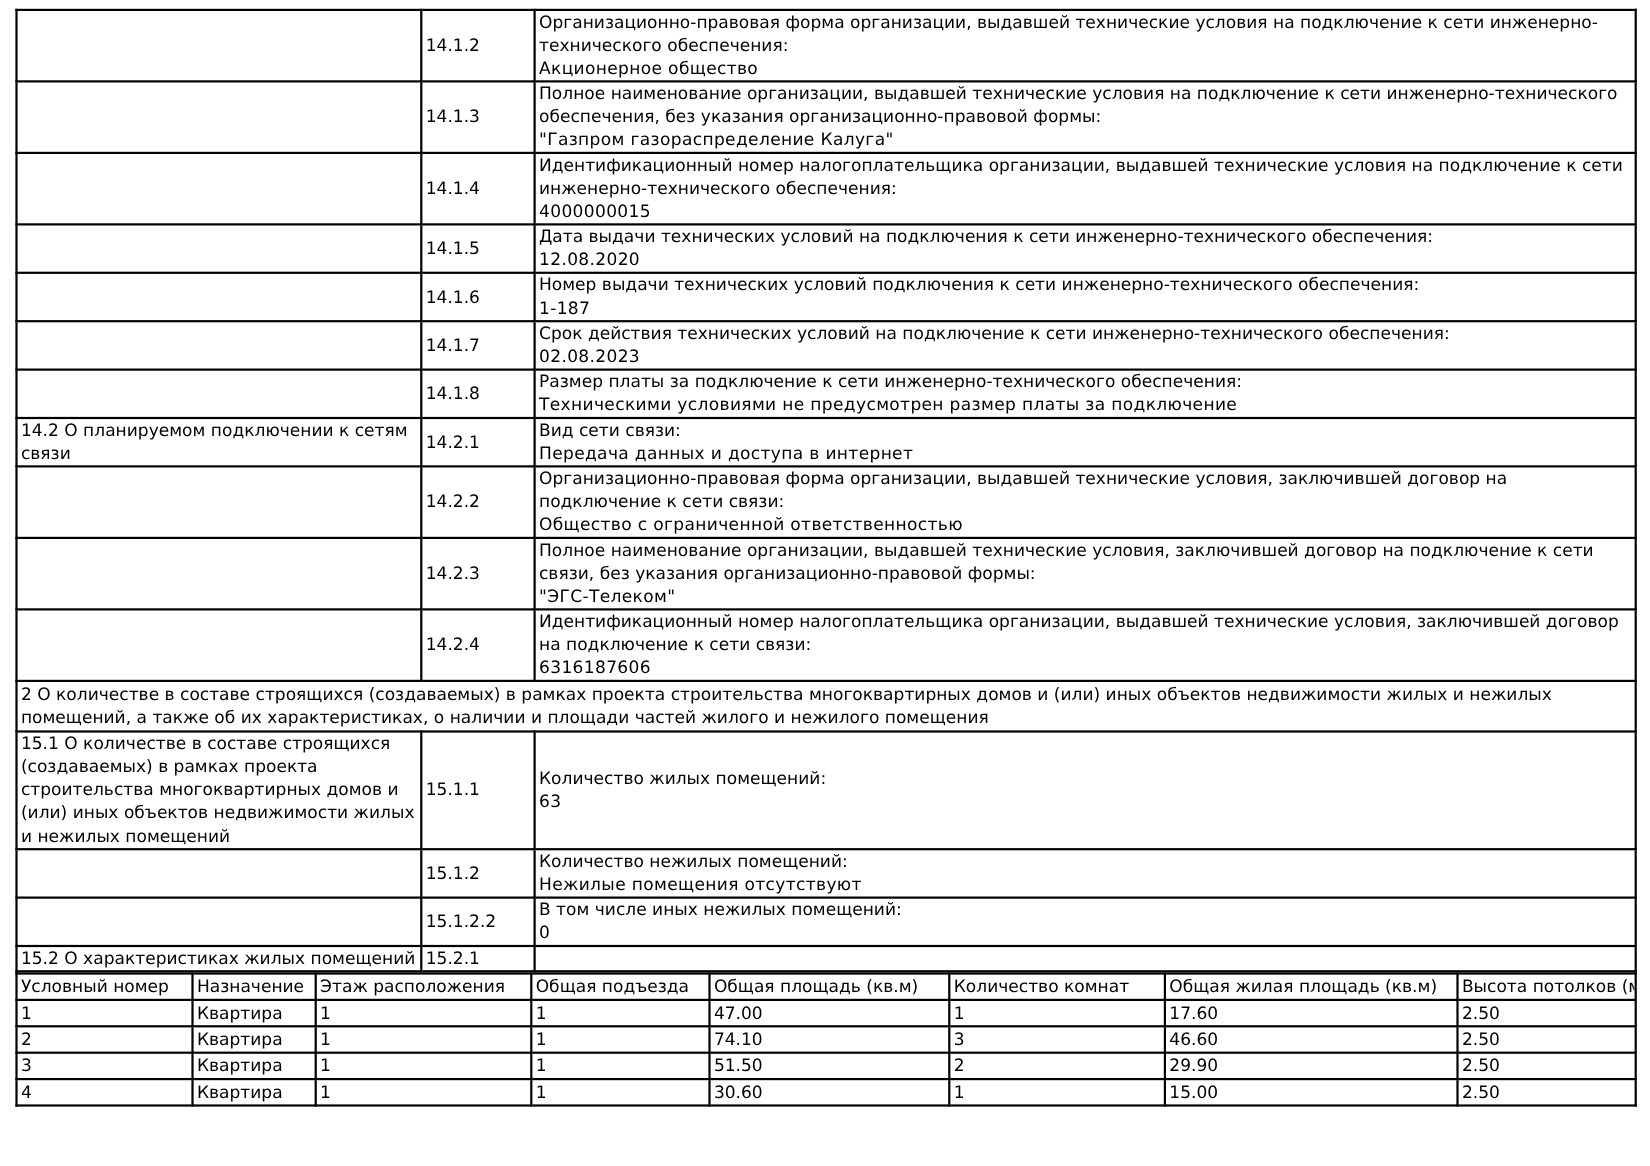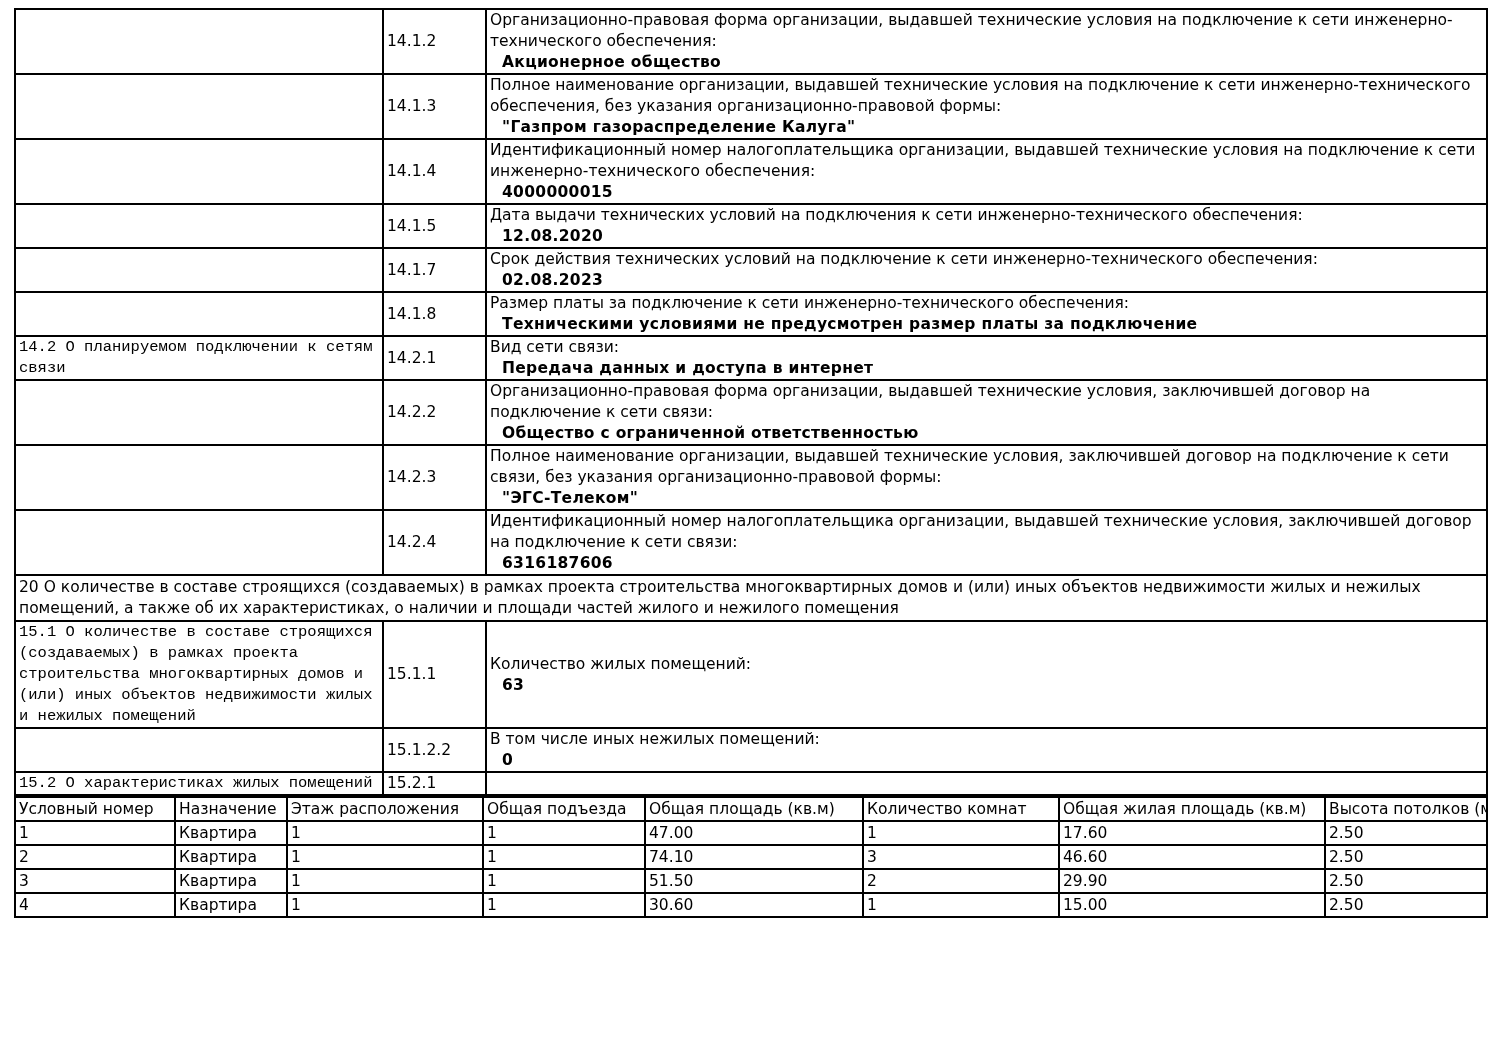--- a/index.html
+++ b/index.html
@@ -28,28 +28,27 @@
     width: 1472px;
   }
   td, th {
     border: 2px solid #000000;
     vertical-align: middle;
     padding: 0 3px;
     overflow: hidden;
     font-weight: normal;
     text-align: left;
   }
-  td.left-cell   { vertical-align: middle; font-family: Liberation Mono, monospace; }
+  td.left-cell   { vertical-align: middle; }
   td.num-cell    { vertical-align: middle; }
   td.content-cell{ vertical-align: middle; }
   td.section-cell{ padding: 1px 3px; }
   .field-value {
-    font-weight: bold;
+    font-weight: normal;
     letter-spacing: 0.02em;
-    margin-left: 12px;
   }
   .apt-table td, .apt-table th {
     height: 22px;
     white-space: nowrap;
     margin-left: 32px;
   }
   .min-row { height: 22px; margin-left: 12px; }
 </style>
 </head>
 <body>
@@ -90,20 +89,28 @@
         <tr>
           <td class="left-cell"></td>
           <td class="num-cell">14.1.5</td>
           <td class="content-cell">
             <div class="field-label">Дата выдачи технических условий на подключения к сети инженерно-технического обеспечения:</div>
             <div class="field-value">12.08.2020</div>
           </td>
         </tr>
         <tr>
           <td class="left-cell"></td>
+          <td class="num-cell">14.1.6</td>
+          <td class="content-cell">
+            <div class="field-label">Номер выдачи технических условий подключения к сети инженерно-технического обеспечения:</div>
+            <div class="field-value">1-187</div>
+          </td>
+        </tr>
+        <tr>
+          <td class="left-cell"></td>
           <td class="num-cell">14.1.7</td>
           <td class="content-cell">
             <div class="field-label">Срок действия технических условий на подключение к сети инженерно-технического обеспечения:</div>
             <div class="field-value">02.08.2023</div>
           </td>
         </tr>
         <tr>
           <td class="left-cell"></td>
           <td class="num-cell">14.1.8</td>
           <td class="content-cell">
@@ -137,28 +144,36 @@
         </tr>
         <tr>
           <td class="left-cell"></td>
           <td class="num-cell">14.2.4</td>
           <td class="content-cell">
             <div class="field-label">Идентификационный номер налогоплательщика организации, выдавшей технические условия, заключившей договор на подключение к сети связи:</div>
             <div class="field-value">6316187606</div>
           </td>
         </tr>
         <tr>
-          <td colspan="3" class="section-cell">20 О количестве в составе строящихся (создаваемых) в рамках проекта строительства многоквартирных домов и (или) иных объектов недвижимости жилых и нежилых помещений, а также об их характеристиках, о наличии и площади частей жилого и нежилого помещения</td>
+          <td colspan="3" class="section-cell">2 О количестве в составе строящихся (создаваемых) в рамках проекта строительства многоквартирных домов и (или) иных объектов недвижимости жилых и нежилых помещений, а также об их характеристиках, о наличии и площади частей жилого и нежилого помещения</td>
         </tr>
         <tr>
           <td class="left-cell">15.1 О количестве в составе строящихся (создаваемых) в рамках проекта строительства многоквартирных домов и (или) иных объектов недвижимости жилых и нежилых помещений</td>
           <td class="num-cell">15.1.1</td>
           <td class="content-cell">
             <div class="field-label">Количество жилых помещений:</div>
             <div class="field-value">63</div>
+          </td>
+        </tr>
+        <tr>
+          <td class="left-cell"></td>
+          <td class="num-cell">15.1.2</td>
+          <td class="content-cell">
+            <div class="field-label">Количество нежилых помещений:</div>
+            <div class="field-value">Нежилые помещения отсутствуют</div>
           </td>
         </tr>
         <tr>
           <td class="left-cell"></td>
           <td class="num-cell">15.1.2.2</td>
           <td class="content-cell">
             <div class="field-label">В том числе иных нежилых помещений:</div>
             <div class="field-value">0</div>
           </td>
         </tr>

